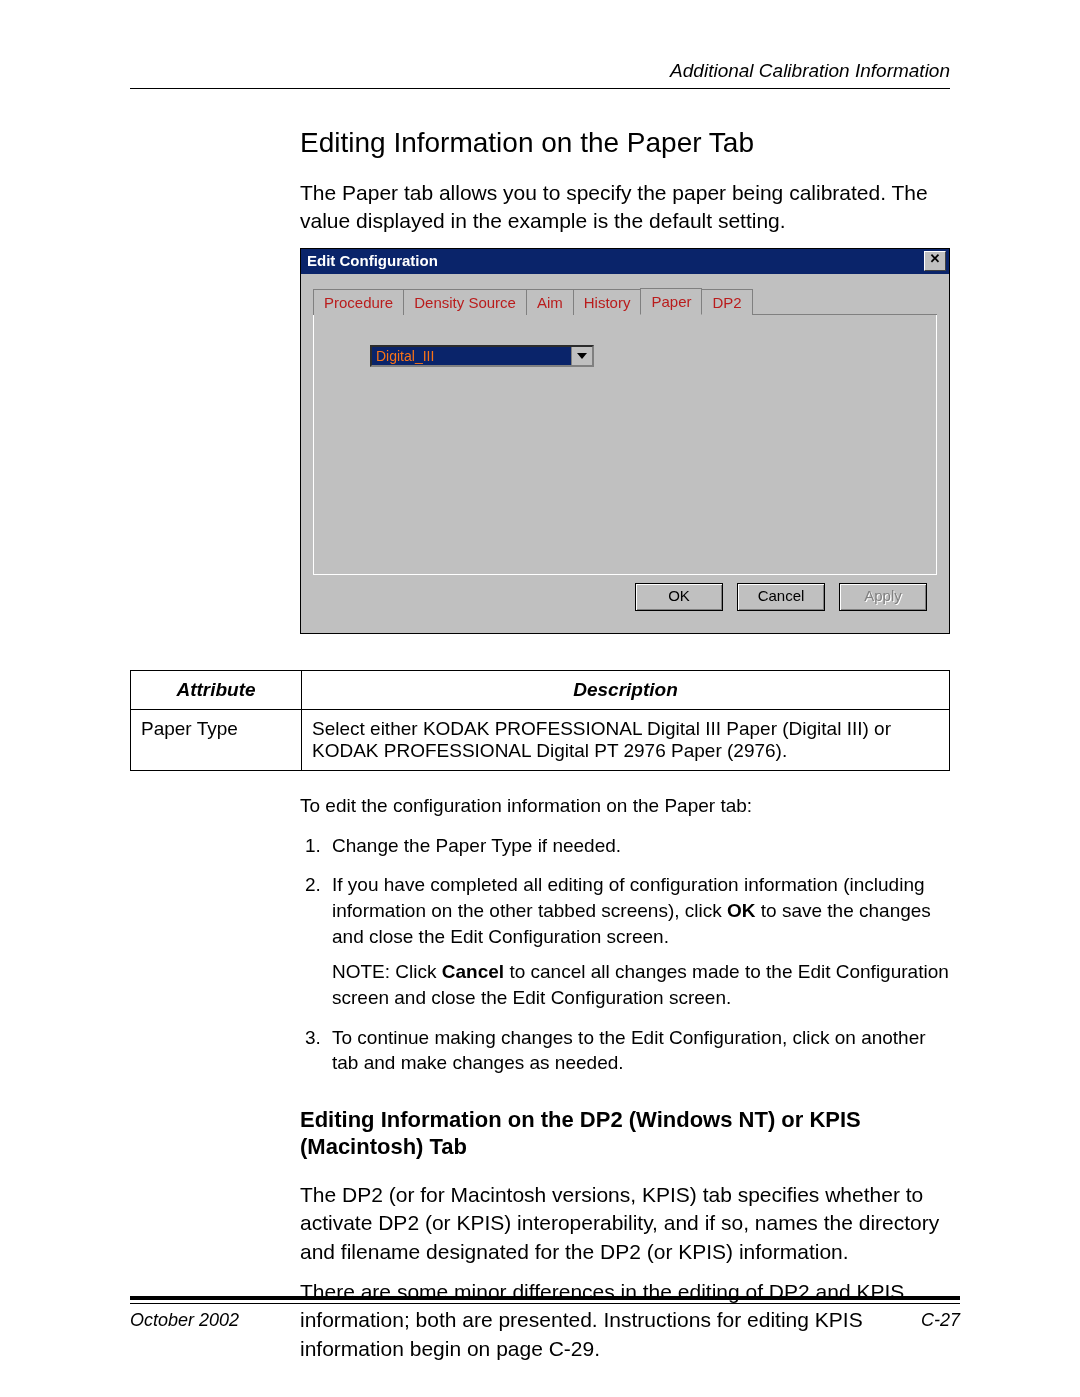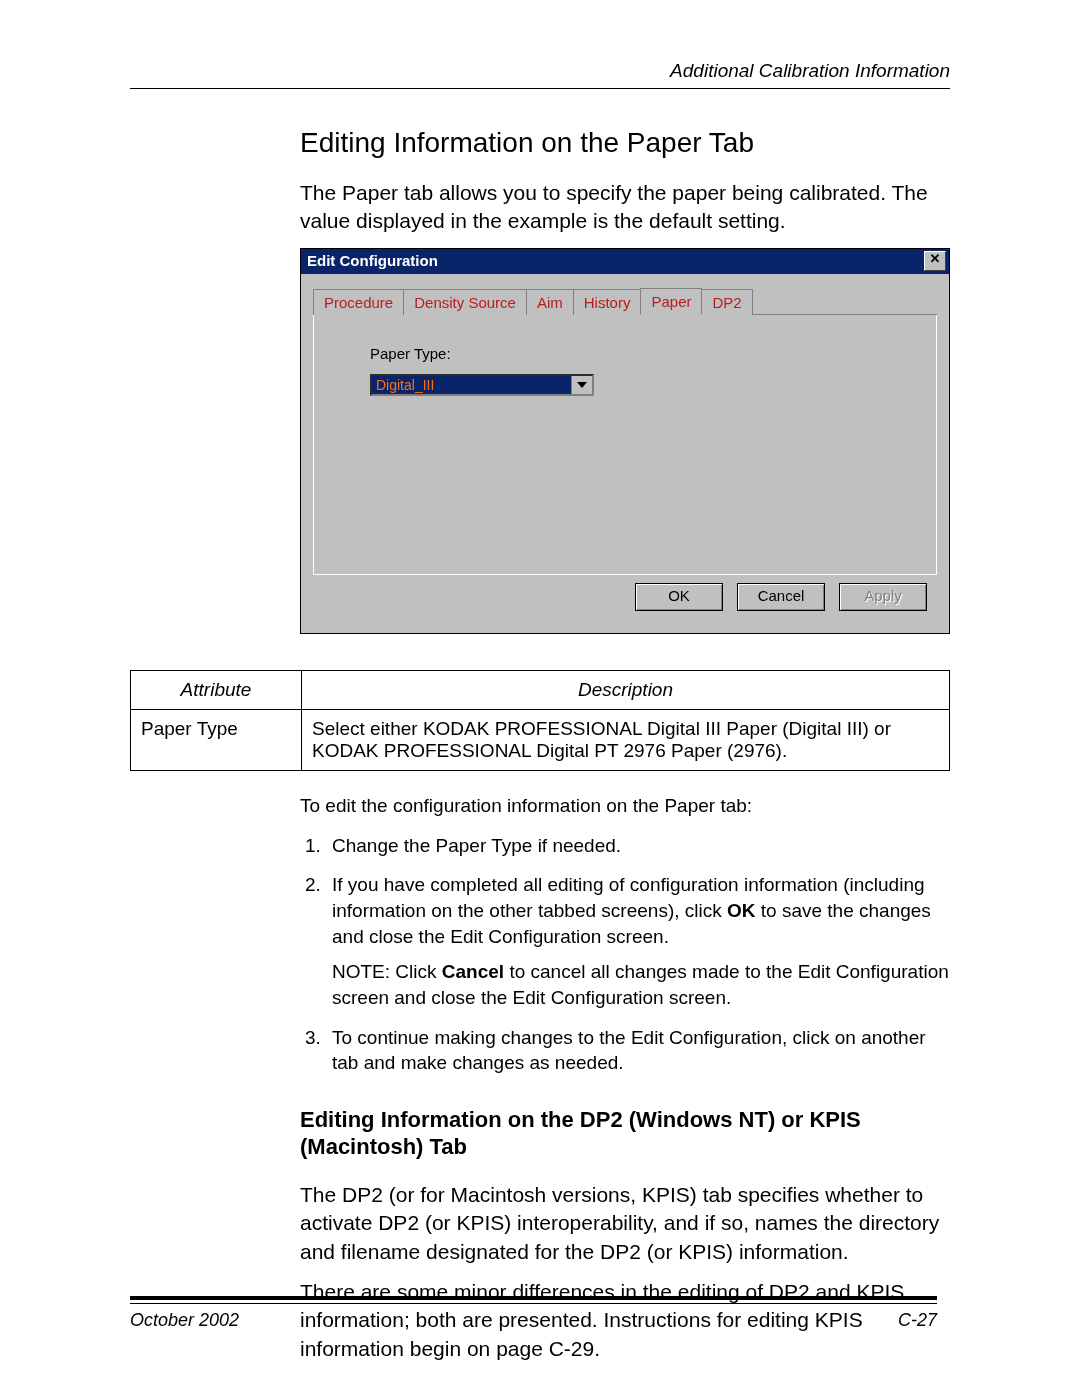--- a/index.html
+++ b/index.html
@@ -21,29 +21,29 @@
 .lbl{font-size:15px;margin-bottom:12px}
 .combo{display:flex;width:220px;border:2px inset #808080;background:#fff}
 .combo-sel{flex:1;background:#0a246a;color:#f97316;font-size:14px;padding:1px 4px}
 .combo-btn{width:20px;background:#c0c0c0;border-left:1px solid #808080;display:flex;align-items:center;justify-content:center}
 .tri{width:0;height:0;border-left:5px solid transparent;border-right:5px solid transparent;border-top:6px solid #000}
 .btnrow{display:flex;justify-content:flex-end;gap:14px;padding:8px 10px 10px 0}
 .winbtn{width:86px;height:26px;font-size:15px;background:#c0c0c0;border:1px solid #000;box-shadow:inset 1px 1px #fff,inset -1px -1px #808080;text-align:center;line-height:24px}
 .winbtn.disabled{color:#808080;text-shadow:1px 1px #fff}
 table.attr{border-collapse:collapse;width:100%;margin:0 -170px 24px 0;font-size:19px}
 table.attr th,table.attr td{border:1px solid #000;padding:8px 10px;text-align:left;vertical-align:top}
-table.attr th{font-style:italic;font-weight:normal;text-align:center}
+table.attr th{font-style:italic;font-weight:bold;text-align:center}
 table.attr th:first-child{width:150px}
 .step-intro{font-size:19px;margin:0 0 16px 0}
 ol.steps{font-size:19px;margin:0 0 30px 0;padding-left:26px;line-height:1.35}
 ol.steps>li{margin-bottom:14px;padding-left:6px}
 .note{margin:10px 0 0 0}
 .note-lbl{display:inline}
 .h2{font-weight:bold;font-size:22px;margin:4px 0 20px 0;line-height:1.25}
-.footer{position:absolute;left:130px;right:143px;bottom:66px}
+.footer{position:absolute;left:130px;right:120px;bottom:66px}
 .hr2{border:none;border-top:4px solid #000;margin-bottom:3px}
 .hr3{border:none;border-top:1px solid #000;margin:0 0 6px 0}
 .frow{display:flex;justify-content:space-between;font-style:italic;font-size:18px}
 .wide{margin-left:-170px}
 </style>
 </head>
 <body>
 
 <div class="page">
   <div class="hdr">Additional Calibration Information</div>
@@ -61,21 +61,20 @@
       <div class="dlgbody">
         <div class="tabrow">
           <div class="tab">Procedure</div>
           <div class="tab">Density Source</div>
           <div class="tab">Aim</div>
           <div class="tab">History</div>
           <div class="tab active">Paper</div>
           <div class="tab">DP2</div>
         </div>
         <div class="tabcontent">
-          <div class="lbl">Paper Type:</div>
           <div class="combo">
             <div class="combo-sel">Digital_III</div>
             <div class="combo-btn">
                 <div class="tri"></div>
               </div>
           </div>
         </div>
         <div class="btnrow">
           <div class="winbtn">OK</div>
           <div class="winbtn">Cancel</div>

